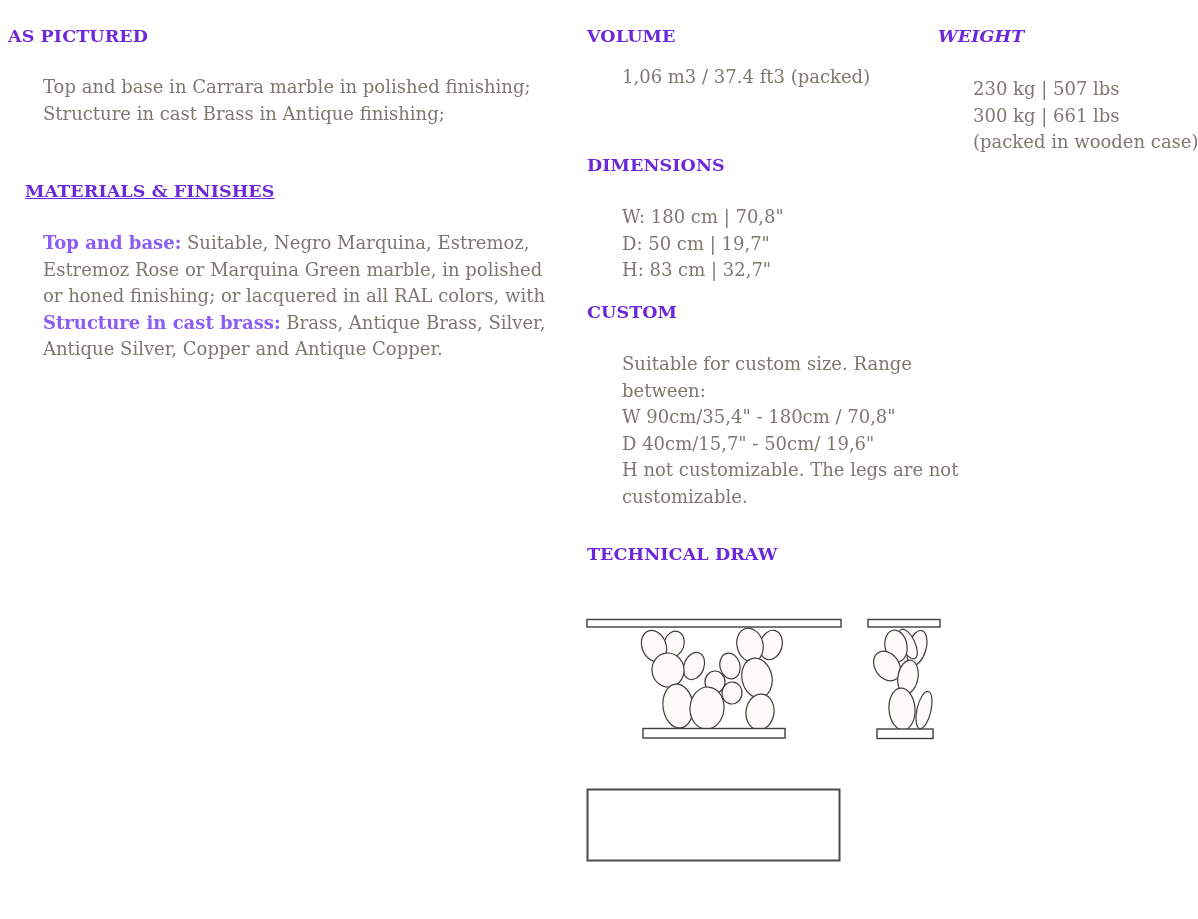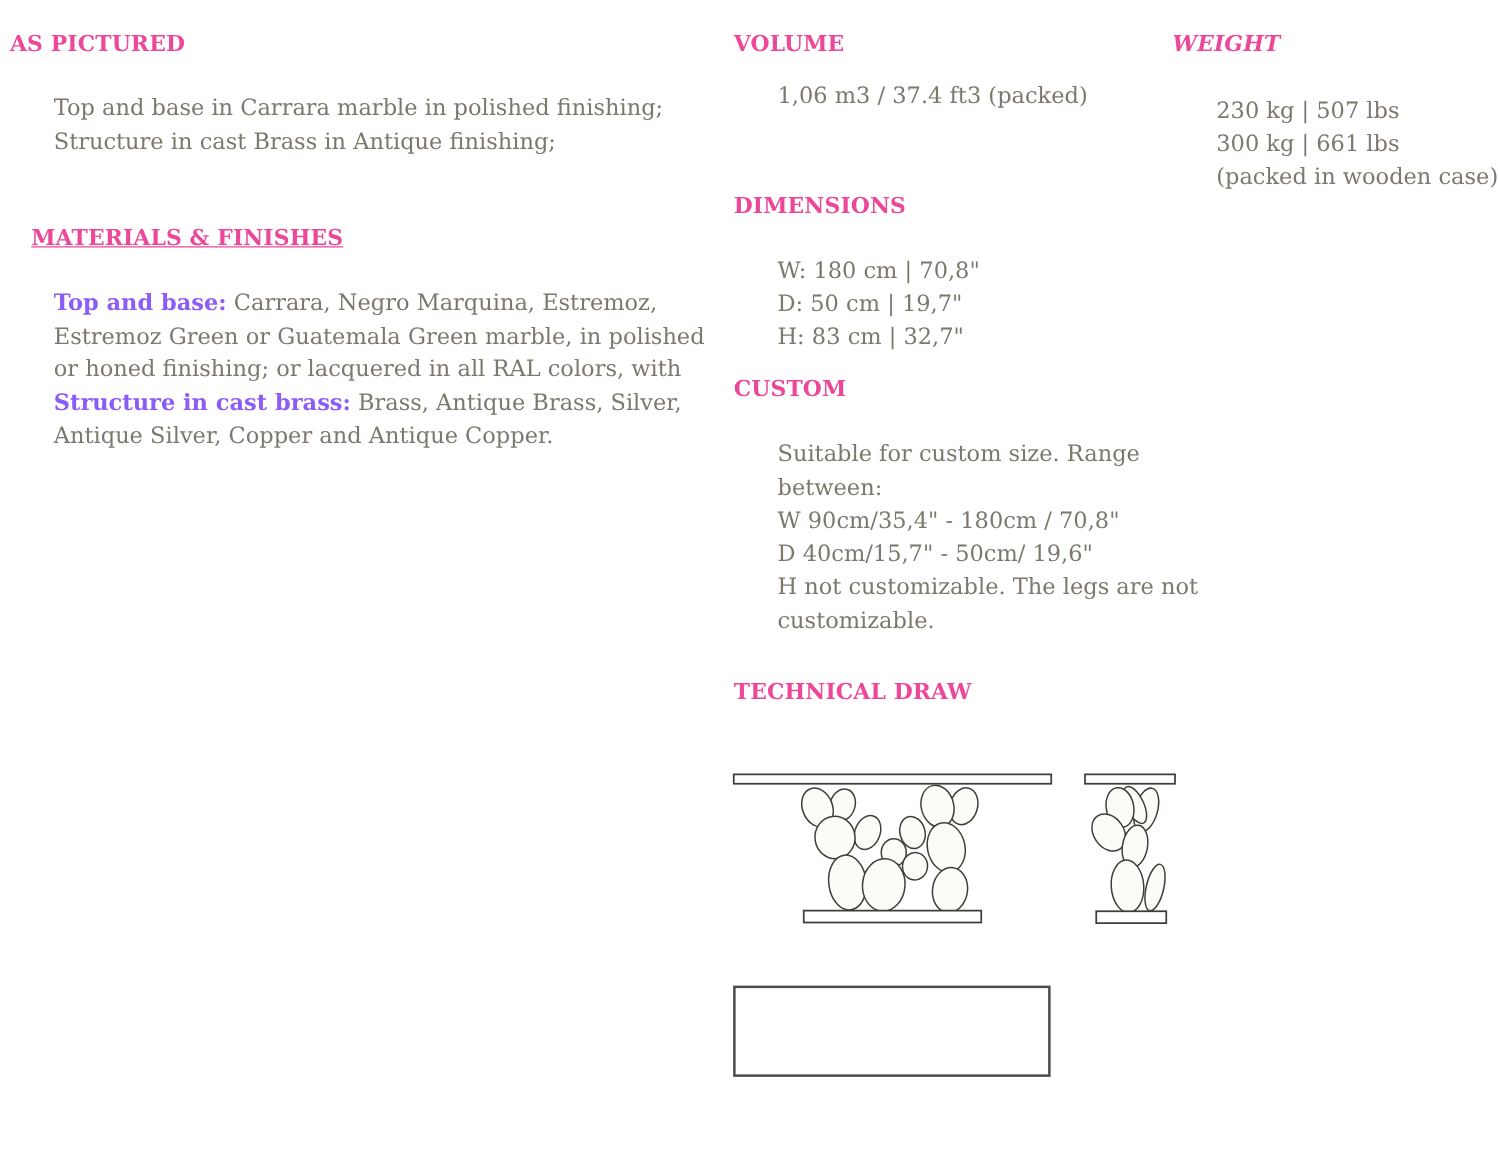--- a/index.html
+++ b/index.html
@@ -9,21 +9,21 @@
     height: 919px;
     position: relative;
     font-family: "DejaVu Serif", "Liberation Serif", serif;
     overflow: hidden;
   }
   .section { position: absolute; }
   .heading {
     font-size: 17.5px;
     font-weight: bold;
     line-height: 22px;
-    color: #ec4899;
+    color: #6d28d9;
     letter-spacing: 0.1px;
     white-space: nowrap;
   }
   .body-text {
     font-size: 18px;
     line-height: 26.5px;
     color: #7d786e;
     margin-left: 35px;
   }
   .body-text .line { white-space: nowrap; }
@@ -39,22 +39,22 @@
 <div class="section heading" style="left:8px; top:25px;">AS PICTURED</div>
 
 <div class="section body-text" style="left:8px; top:74px;">
   <div class="line">Top and base in Carrara marble in polished finishing;</div>
   <div class="line">Structure in cast Brass in Antique finishing;</div>
 </div>
 
 <div class="section heading" style="left:25px; top:180px;text-decoration:underline;">MATERIALS &amp; FINISHES</div>
 
 <div class="section body-text" style="left:8px; top:230px;">
-  <div class="line"><span class="lead">Top and base:</span><span> Carrara, Negro Marquina, Estremoz,</span></div>
-  <div class="line">Estremoz Green or Guatemala Green marble, in polished</div>
+  <div class="line"><span class="lead">Top and base:</span><span> Suitable, Negro Marquina, Estremoz,</span></div>
+  <div class="line">Estremoz Rose or Marquina Green marble, in polished</div>
   <div class="line">or honed finishing; or lacquered in all RAL colors, with</div>
   <div class="line"><span class="lead">Structure in cast brass:</span><span> Brass, Antique Brass, Silver,</span></div>
   <div class="line">Antique Silver, Copper and Antique Copper.</div>
 </div>
 
 <div class="section heading" style="left:587px; top:25px;">VOLUME</div>
 
 <div class="section body-text" style="left:587px; top:64px;">
   <div class="line">1,06 m3 / 37.4 ft3 (packed)</div>
 </div>

